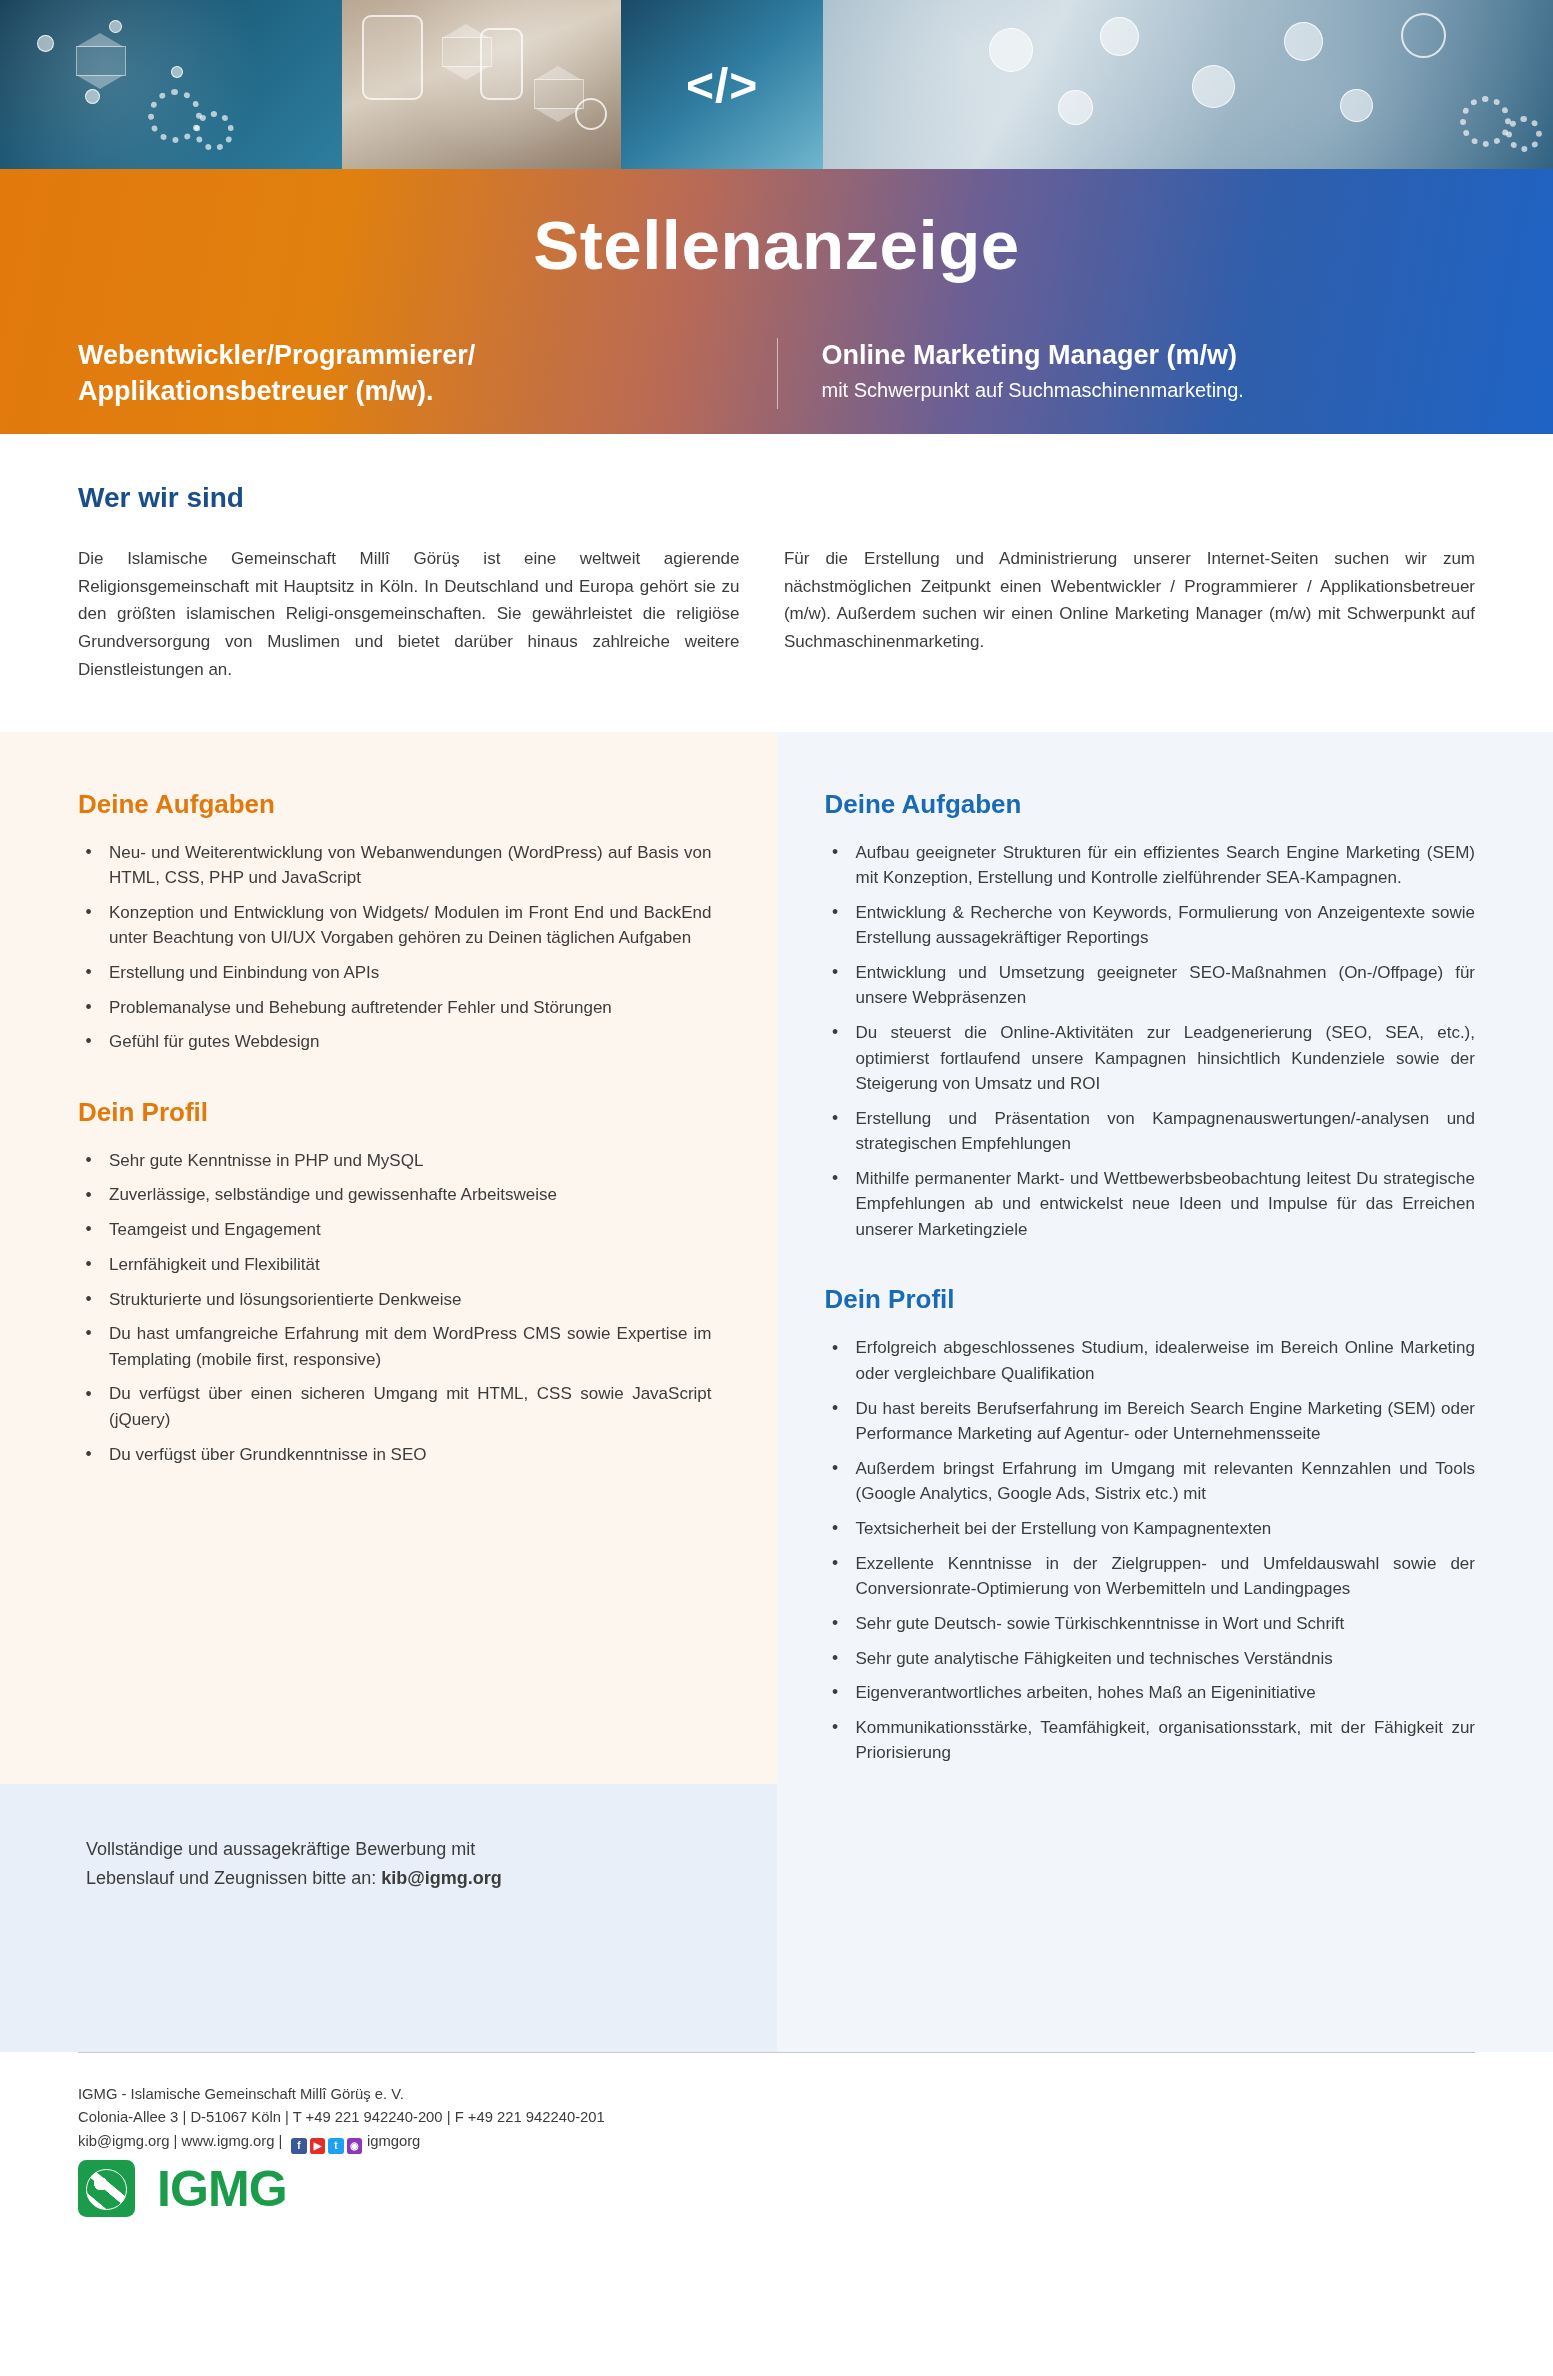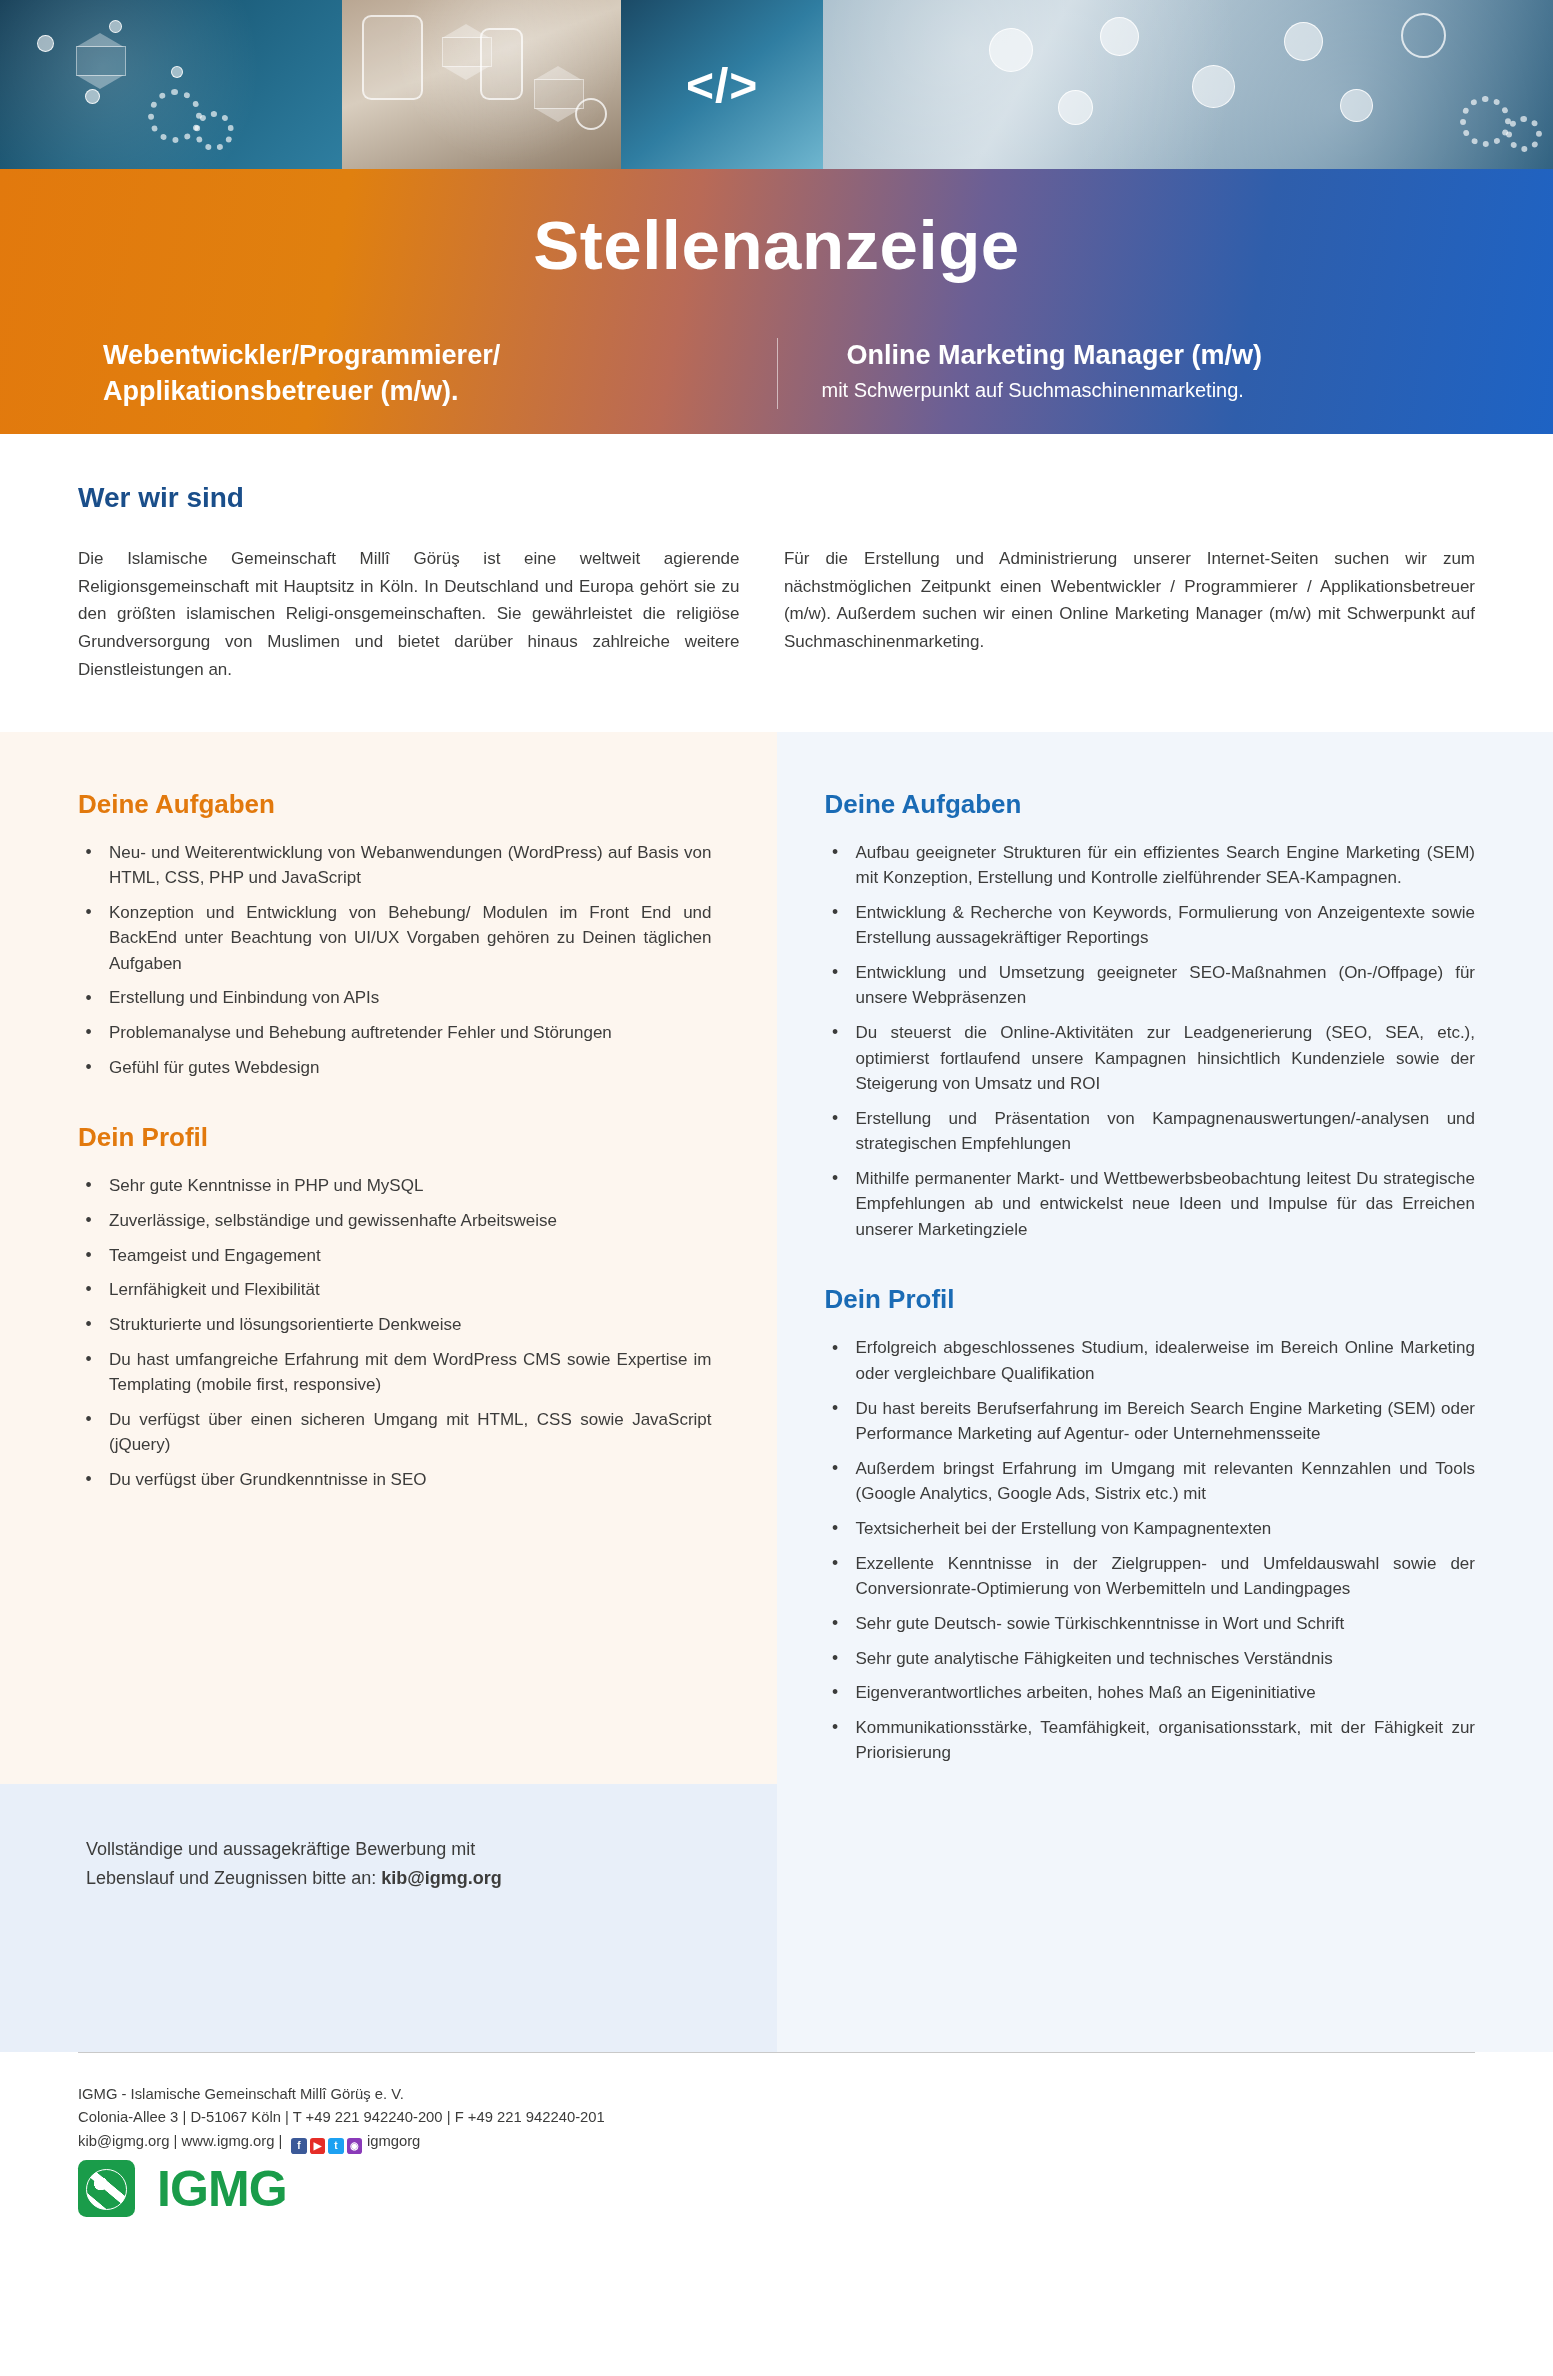--- a/index.html
+++ b/index.html
@@ -138,21 +138,20 @@
   .banner-col-right {
     width: 50%;
     padding-left: 44px;
     box-sizing: border-box;
     border-left: 1.8px solid rgba(255,255,255,0.55);
   }
   .banner-job {
     font-size: 27px;
     font-weight: bold;
     line-height: 1.32;
-    margin-left: 25px;
   }
   .banner-sub {
     font-size: 20px;
     font-weight: normal;
     margin-top: 3.7px;
     line-height: 1.3;
   }
 
   
   .intro {
@@ -390,21 +389,21 @@
       <div class="intro-col right">Für die Erstellung und Administrierung unserer Internet-Seiten suchen wir zum nächstmöglichen Zeitpunkt einen Webentwickler / Programmierer / Applikationsbetreuer (m/w). Außerdem suchen wir einen Online Marketing Manager (m/w) mit Schwerpunkt auf Suchmaschinenmarketing.</div>
     </div>
   </div>
 
   <div class="body-wrap">
 
     <div class="col-left">
       <div class="sec-title orange">Deine Aufgaben</div>
       <ul class="bullets">
         <li>Neu- und Weiterentwicklung von Webanwendungen (WordPress) auf Basis von HTML, CSS, PHP und JavaScript</li>
-        <li>Konzeption und Entwicklung von Behebung/ Modulen im Front End und BackEnd unter Beachtung von UI/UX Vorgaben gehören zu Deinen täglichen Aufgaben</li>
+        <li>Konzeption und Entwicklung von Widgets/ Modulen im Front End und BackEnd unter Beachtung von UI/UX Vorgaben gehören zu Deinen täglichen Aufgaben</li>
         <li>Erstellung und Einbindung von APIs</li>
         <li>Problemanalyse und Behebung auftretender Fehler und Störungen</li>
         <li>Gefühl für gutes Webdesign</li>
       </ul>
 
       <div class="sec-title orange spaced">Dein Profil</div>
       <ul class="bullets">
         <li>Sehr gute Kenntnisse in PHP und MySQL</li>
         <li>Zuverlässige, selbständige und gewissenhafte Arbeitsweise</li>
         <li>Teamgeist und Engagement</li>

